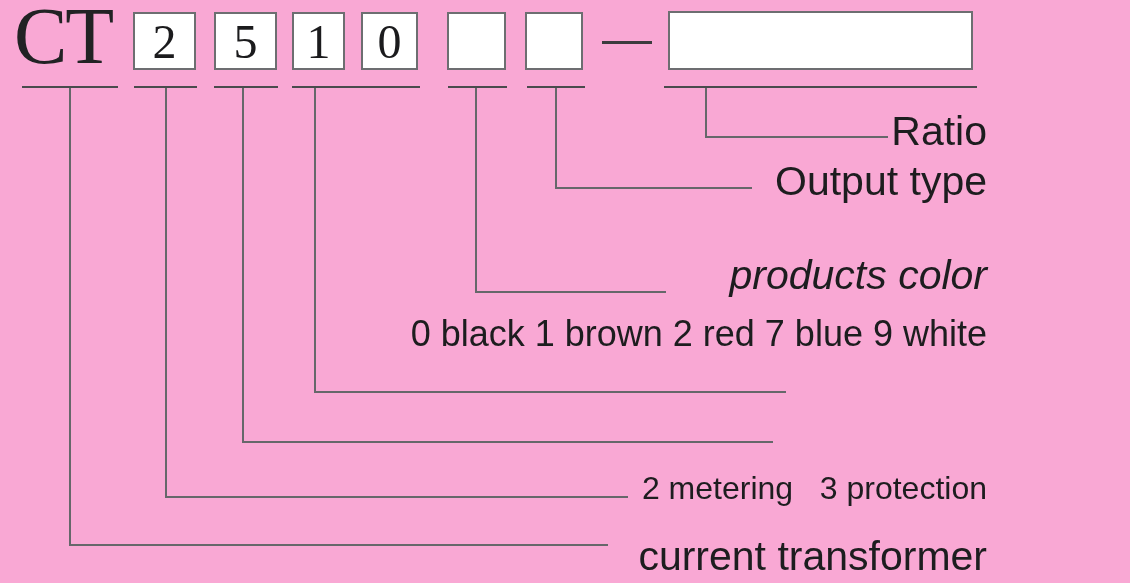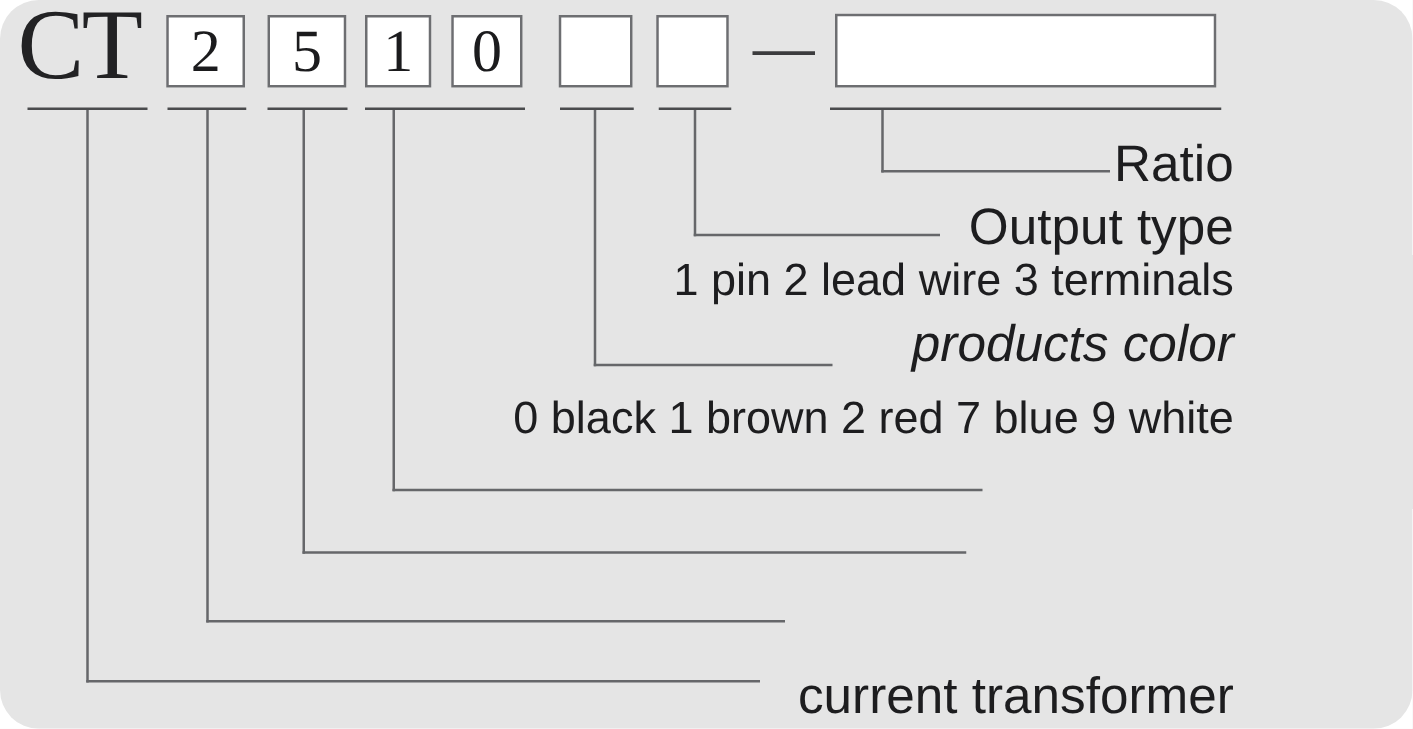--- a/index.html
+++ b/index.html
@@ -1,23 +1,22 @@
 <!DOCTYPE html>
 <html><head>
 <meta charset="utf-8">
 <style>
   html,body{margin:0;padding:0;background:#ffffff;}
   .canvas{
     position:relative;
     width:1130px;height:583px;
-    background:#e5e5e5;
+    background:#f9a8d4;
     overflow:hidden;
     font-family:"Liberation Sans", sans-serif;
     color:#1d1d1f;
-    border-radius:31px;
   }
   
   .prefix{
     position:absolute;left:14px;top:0;
     font-family:"Liberation Serif","DejaVu Serif",serif;
     font-size:80px;line-height:72px;letter-spacing:-2px;
     color:#222224;
   }
   
   .dbox{
@@ -89,18 +88,18 @@
   <div class="hl" style="left:705px;top:136px;width:183px;"></div>
   <div class="hl" style="left:555px;top:187px;width:197px;"></div>
   <div class="hl" style="left:475px;top:291px;width:191px;"></div>
   <div class="hl" style="left:314px;top:391px;width:472px;"></div>
   <div class="hl" style="left:242px;top:441px;width:531px;"></div>
   <div class="hl" style="left:165px;top:496px;width:463px;"></div>
   <div class="hl" style="left:69px;top:544px;width:539px;"></div>
 
   <div class="lbl big" style="top:159px;">Output type</div>
   <div class="lbl big" style="top:109px;">Ratio</div>
-  <div class="lbl mid" style="top:205px;">1 pin 2 lead wire 3 terminals</div>
   <div class="lbl big" style="top:253px;font-style:italic;">products color</div>
   <div class="lbl mid" style="top:315px;">0 black 1 brown 2 red 7 blue 9 white</div>
+  <div class="lbl sml" style="top:471px;">2 metering   3 protection</div>
   <div class="lbl big" style="top:518px;margin-top:16px;">current transformer</div>
 
 </div>
 
 </body></html>

